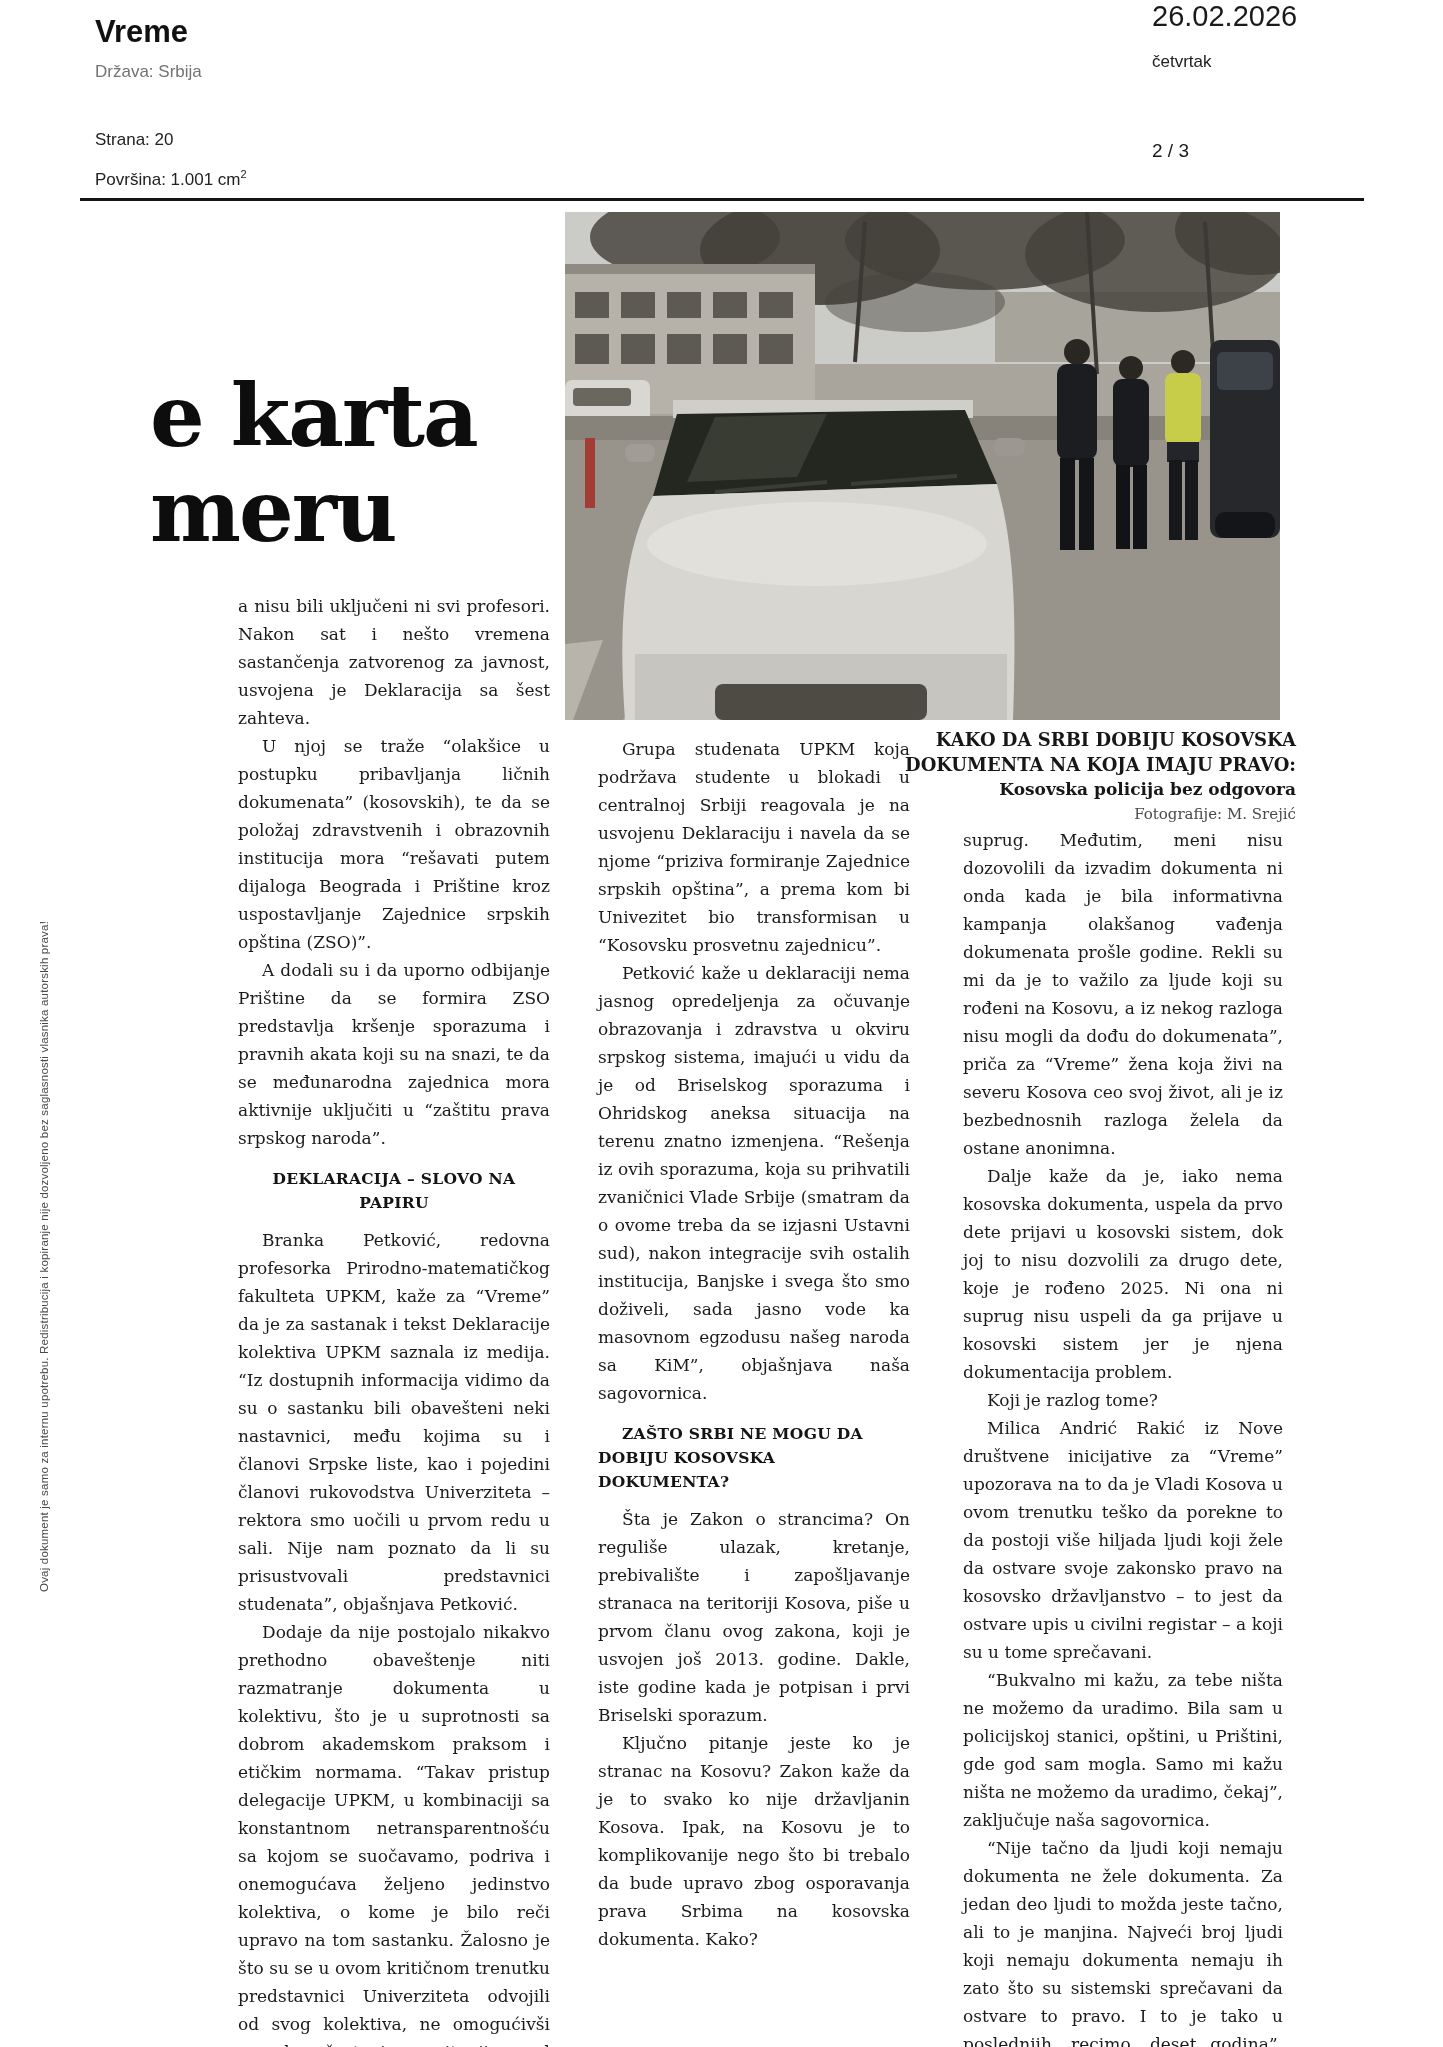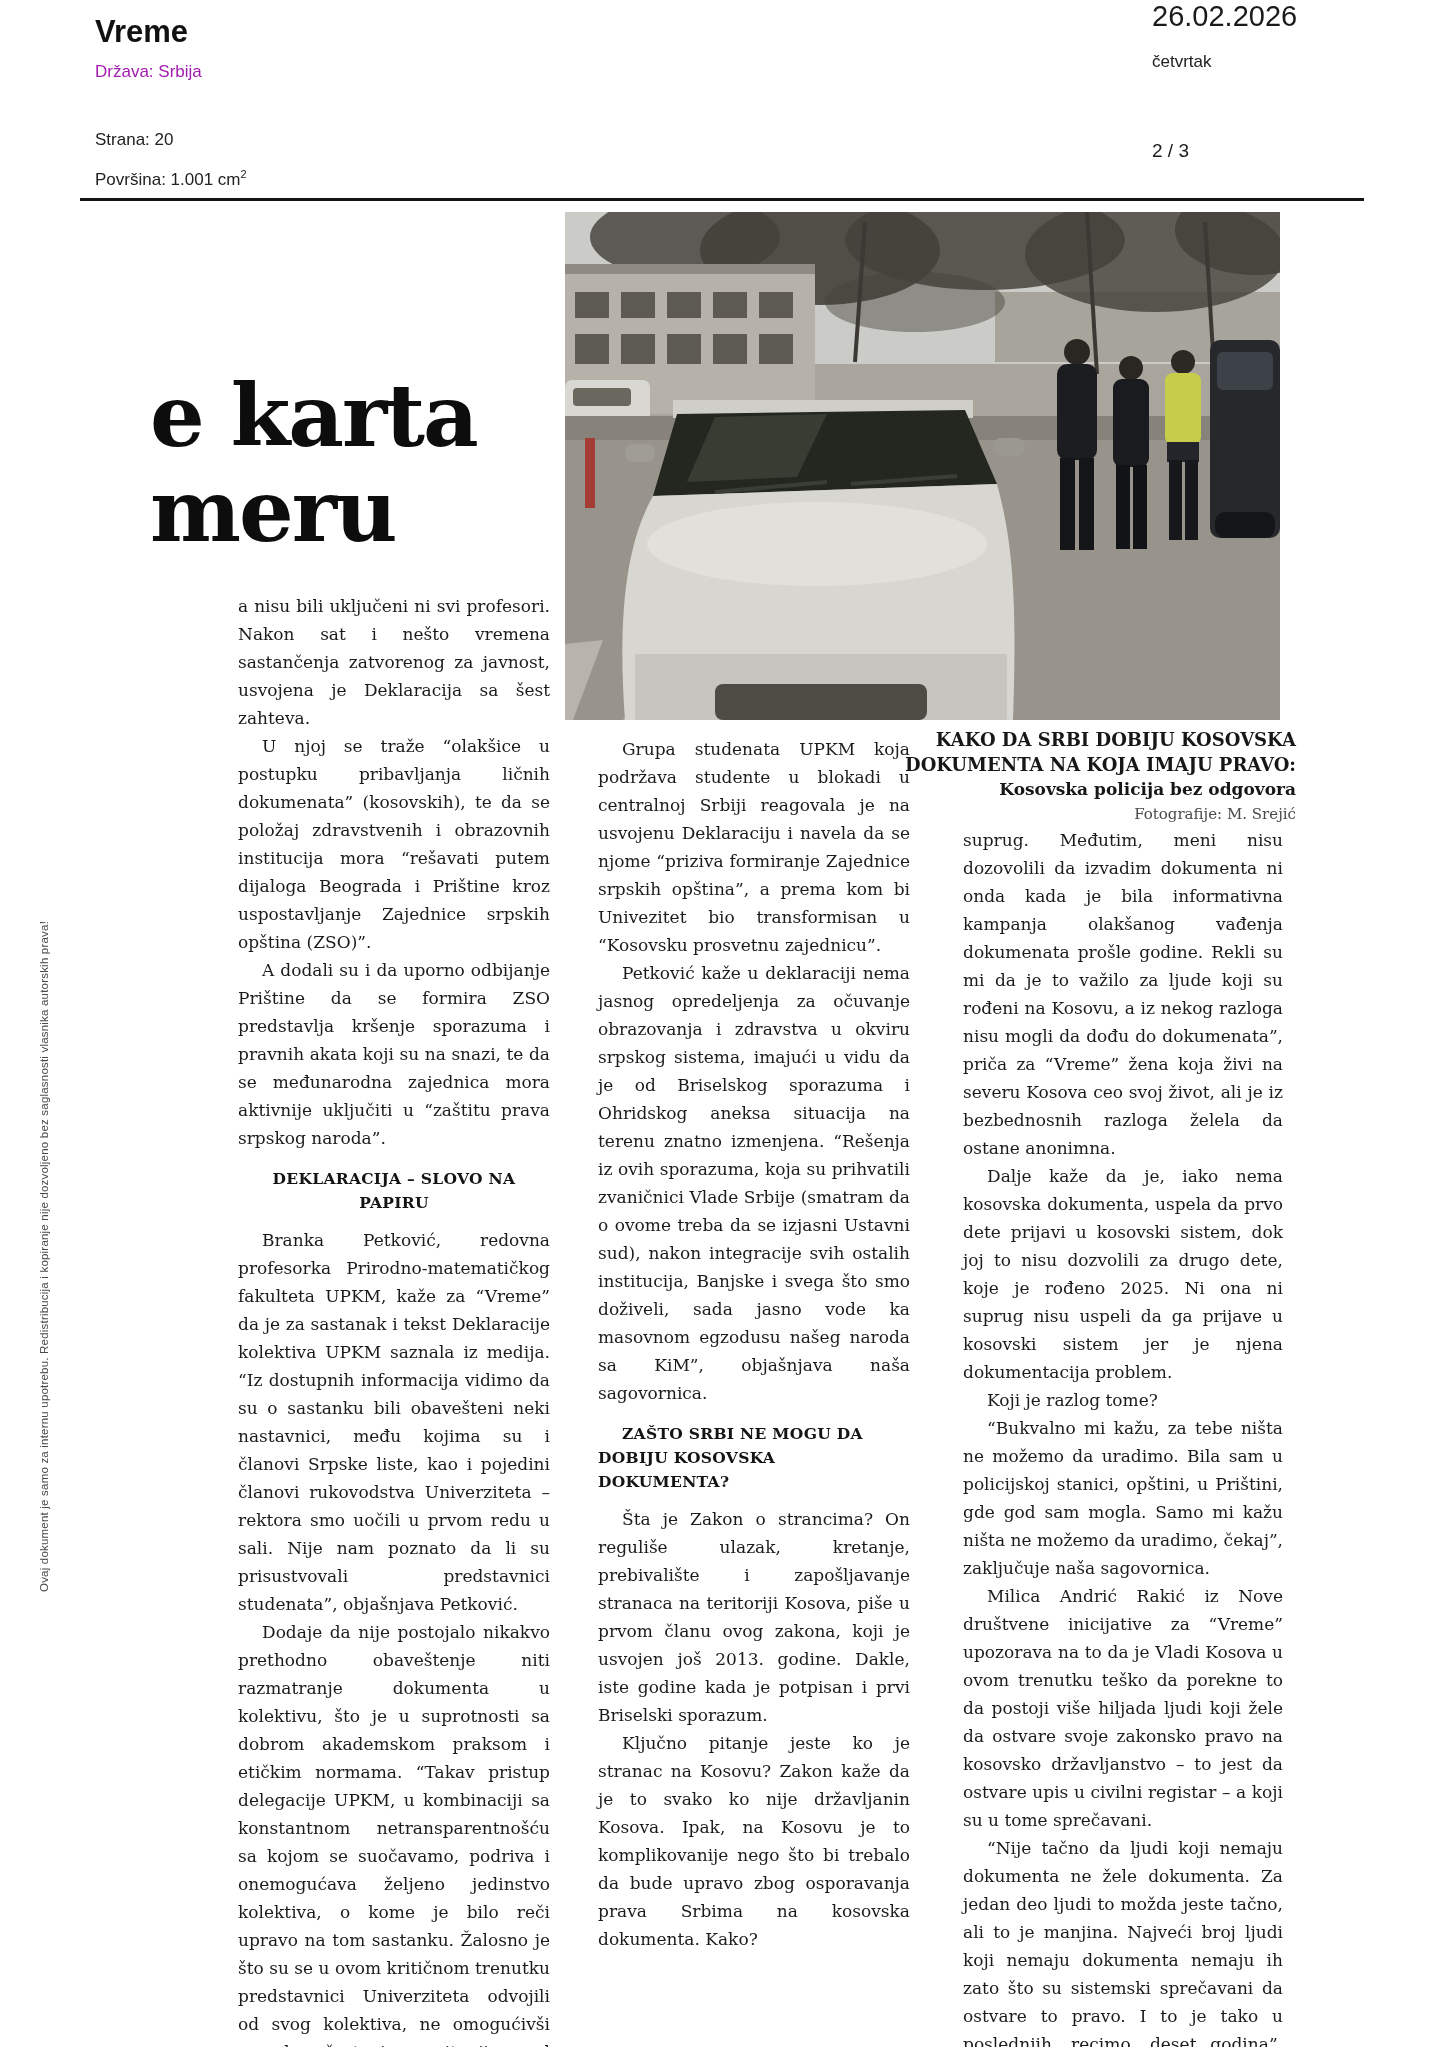--- a/index.html
+++ b/index.html
@@ -2,21 +2,21 @@
 <html><head>
 <meta charset="utf-8">
 <style>
   html,body{margin:0;padding:0;background:#ffffff;}
   .page{position:relative;width:1443px;height:2047px;background:#ffffff;overflow:hidden;
         font-family:"DejaVu Serif",serif;color:#1b1b1b;}
 
   
   .pub{position:absolute;left:95px;top:14px;font-family:"Liberation Sans",sans-serif;
        font-weight:bold;font-size:31px;color:#111;}
-  .country{position:absolute;left:95px;top:62px;font-family:"Liberation Sans",sans-serif;font-size:17px;color:#a21caf;}
+  .country{position:absolute;left:95px;top:62px;font-family:"Liberation Sans",sans-serif;font-size:17px;color:#737373;}
   .strana{position:absolute;left:95px;top:130px;font-family:"Liberation Sans",sans-serif;font-size:17px;color:#222;}
   .povrsina{position:absolute;left:95px;top:168px;font-family:"Liberation Sans",sans-serif;font-size:17px;color:#222;}
   .povrsina sup{font-size:11px;}
   .date{position:absolute;left:1152px;top:0;font-family:"Liberation Sans",sans-serif;font-size:29px;color:#1a1a1a;}
   .weekday{position:absolute;left:1152px;top:52px;font-family:"Liberation Sans",sans-serif;font-size:17px;color:#222;}
   .sheet{position:absolute;left:1152px;top:140px;font-family:"Liberation Sans",sans-serif;font-size:19px;color:#1a1a1a;}
   .rule{position:absolute;left:80px;top:198px;width:1284px;height:3px;background:#141414;}
 
   
   .disclaimer{position:absolute;left:38px;top:1592px;transform-origin:0 0;transform:rotate(-90deg);
@@ -171,18 +171,18 @@
       <p class="indent">Grupa studenata UPKM koja podržava studente u blokadi u centralnoj Srbiji reagovala je na usvojenu Deklaraciju i navela da se njome “priziva formiranje Zajednice srpskih opština”, a prema kom bi Univezitet bio transformisan u “Kosovsku prosvetnu zajednicu”.</p>
       <p class="indent">Petković kaže u deklaraciji nema jasnog opredeljenja za očuvanje obrazovanja i zdravstva u okviru srpskog sistema, imajući u vidu da je od Briselskog sporazuma i Ohridskog aneksa situacija na terenu znatno izmenjena. “Rešenja iz ovih sporazuma, koja su prihvatili zvaničnici Vlade Srbije (smatram da o ovome treba da se izjasni Ustavni sud), nakon integracije svih ostalih institucija, Banjske i svega što smo doživeli, sada jasno vode ka masovnom egzodusu našeg naroda sa KiM”, objašnjava naša sagovornica.</p>
       <h3 class="sub left">ZAŠTO SRBI NE MOGU DA DOBIJU KOSOVSKA DOKUMENTA?</h3>
       <p class="indent">Šta je Zakon o strancima? On reguliše ulazak, kretanje, prebivalište i zapošljavanje stranaca na teritoriji Kosova, piše u prvom članu ovog zakona, koji je usvojen još 2013. godine. Dakle, iste godine kada je potpisan i prvi Briselski sporazum.</p>
       <p class="indent">Ključno pitanje jeste ko je stranac na Kosovu? Zakon kaže da je to svako ko nije državljanin Kosova. Ipak, na Kosovu je to komplikovanije nego što bi trebalo da bude upravo zbog osporavanja prava Srbima na kosovska dokumenta. Kako?</p>
     </section>
   <section class="col col3">
       <p class="">suprug. Međutim, meni nisu dozovolili da izvadim dokumenta ni onda kada je bila informativna kampanja olakšanog vađenja dokumenata prošle godine. Rekli su mi da je to važilo za ljude koji su rođeni na Kosovu, a iz nekog razloga nisu mogli da dođu do dokumenata”, priča za “Vreme” žena koja živi na severu Kosova ceo svoj život, ali je iz bezbednosnih razloga želela da ostane anonimna.</p>
       <p class="indent">Dalje kaže da je, iako nema kosovska dokumenta, uspela da prvo dete prijavi u kosovski sistem, dok joj to nisu dozvolili za drugo dete, koje je rođeno 2025. Ni ona ni suprug nisu uspeli da ga prijave u kosovski sistem jer je njena dokumentacija problem.</p>
       <p class="indent">Koji je razlog tome?</p>
+      <p class="indent">Milica Andrić Rakić iz Nove društvene inicijative za “Vreme” upozorava na to da je Vladi Kosova u ovom trenutku teško da porekne to da postoji više hiljada ljudi koji žele da ostvare svoje zakonsko pravo na kosovsko državljanstvo – to jest da ostvare upis u civilni registar – a koji su u tome sprečavani.</p>
       <p class="indent">“Bukvalno mi kažu, za tebe ništa ne možemo da uradimo. Bila sam u policijskoj stanici, opštini, u Prištini, gde god sam mogla. Samo mi kažu ništa ne možemo da uradimo, čekaj”, zaključuje naša sagovornica.</p>
-      <p class="indent">Milica Andrić Rakić iz Nove društvene inicijative za “Vreme” upozorava na to da je Vladi Kosova u ovom trenutku teško da porekne to da postoji više hiljada ljudi koji žele da ostvare svoje zakonsko pravo na kosovsko državljanstvo – to jest da ostvare upis u civilni registar – a koji su u tome sprečavani.</p>
       <p class="indent">“Nije tačno da ljudi koji nemaju dokumenta ne žele dokumenta. Za jedan deo ljudi to možda jeste tačno, ali to je manjina. Najveći broj ljudi koji nemaju dokumenta nemaju ih zato što su sistemski sprečavani da ostvare to pravo. I to je tako u poslednjih, recimo, deset godina”, objašnjava Andrić Rakić.</p>
     </section>
 
 </div>
 
 </body></html>

